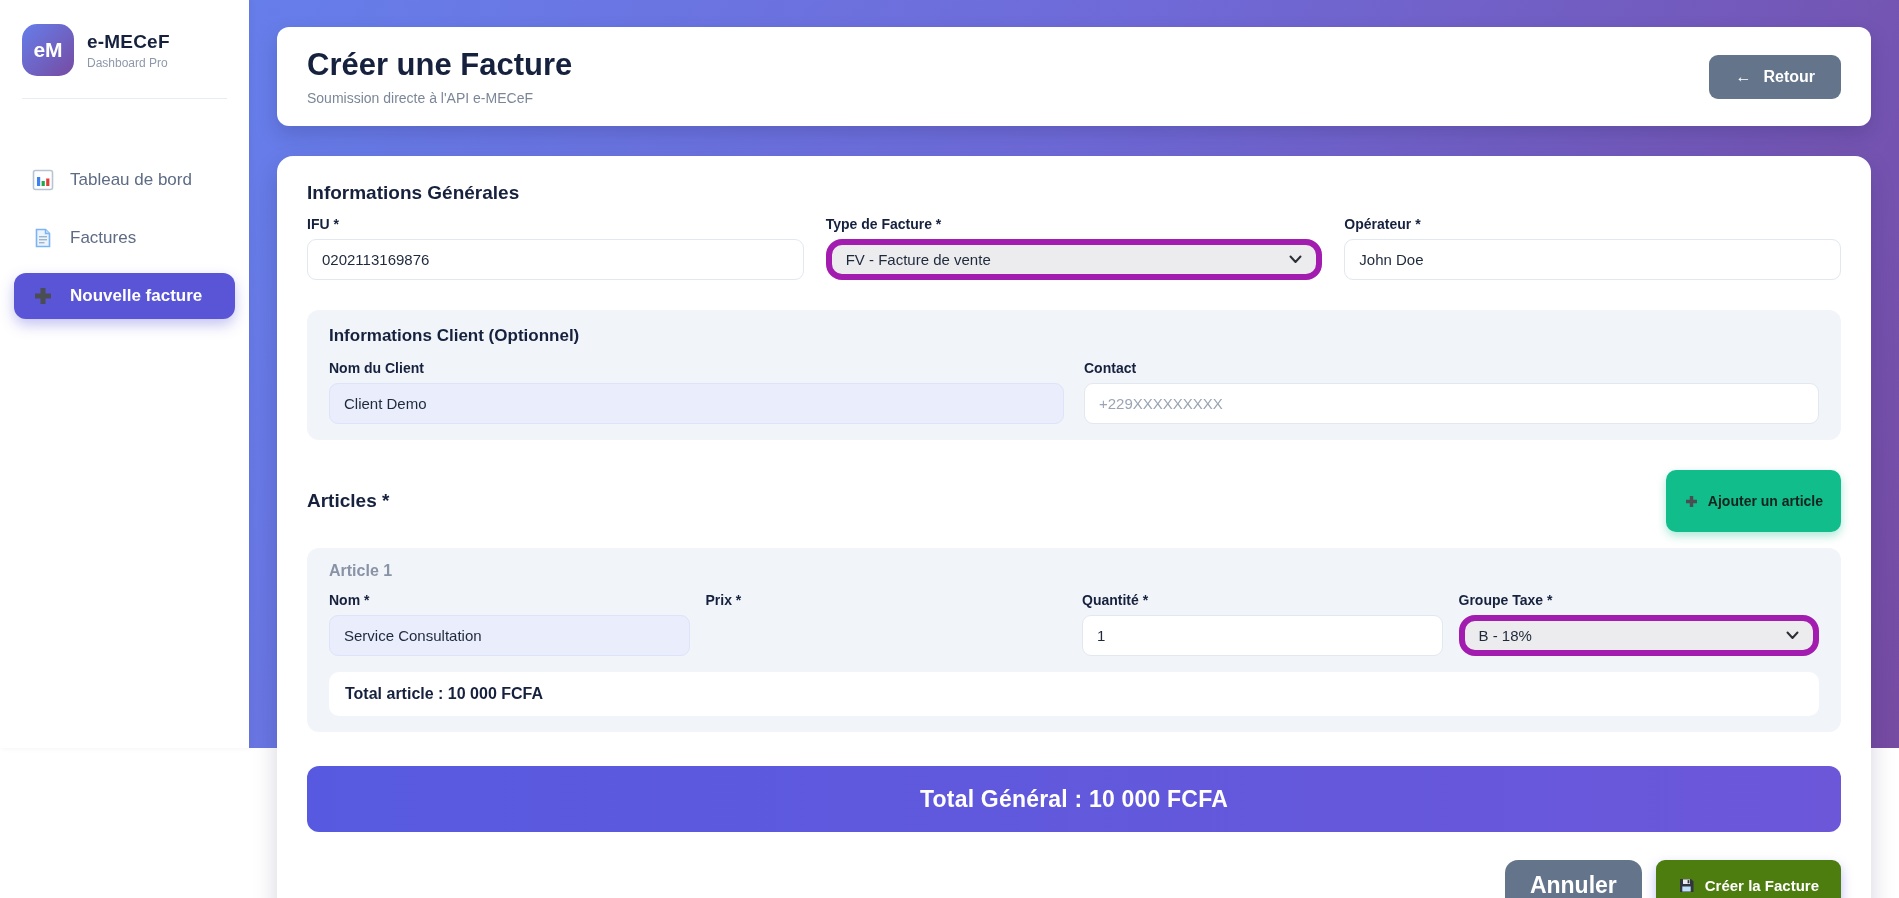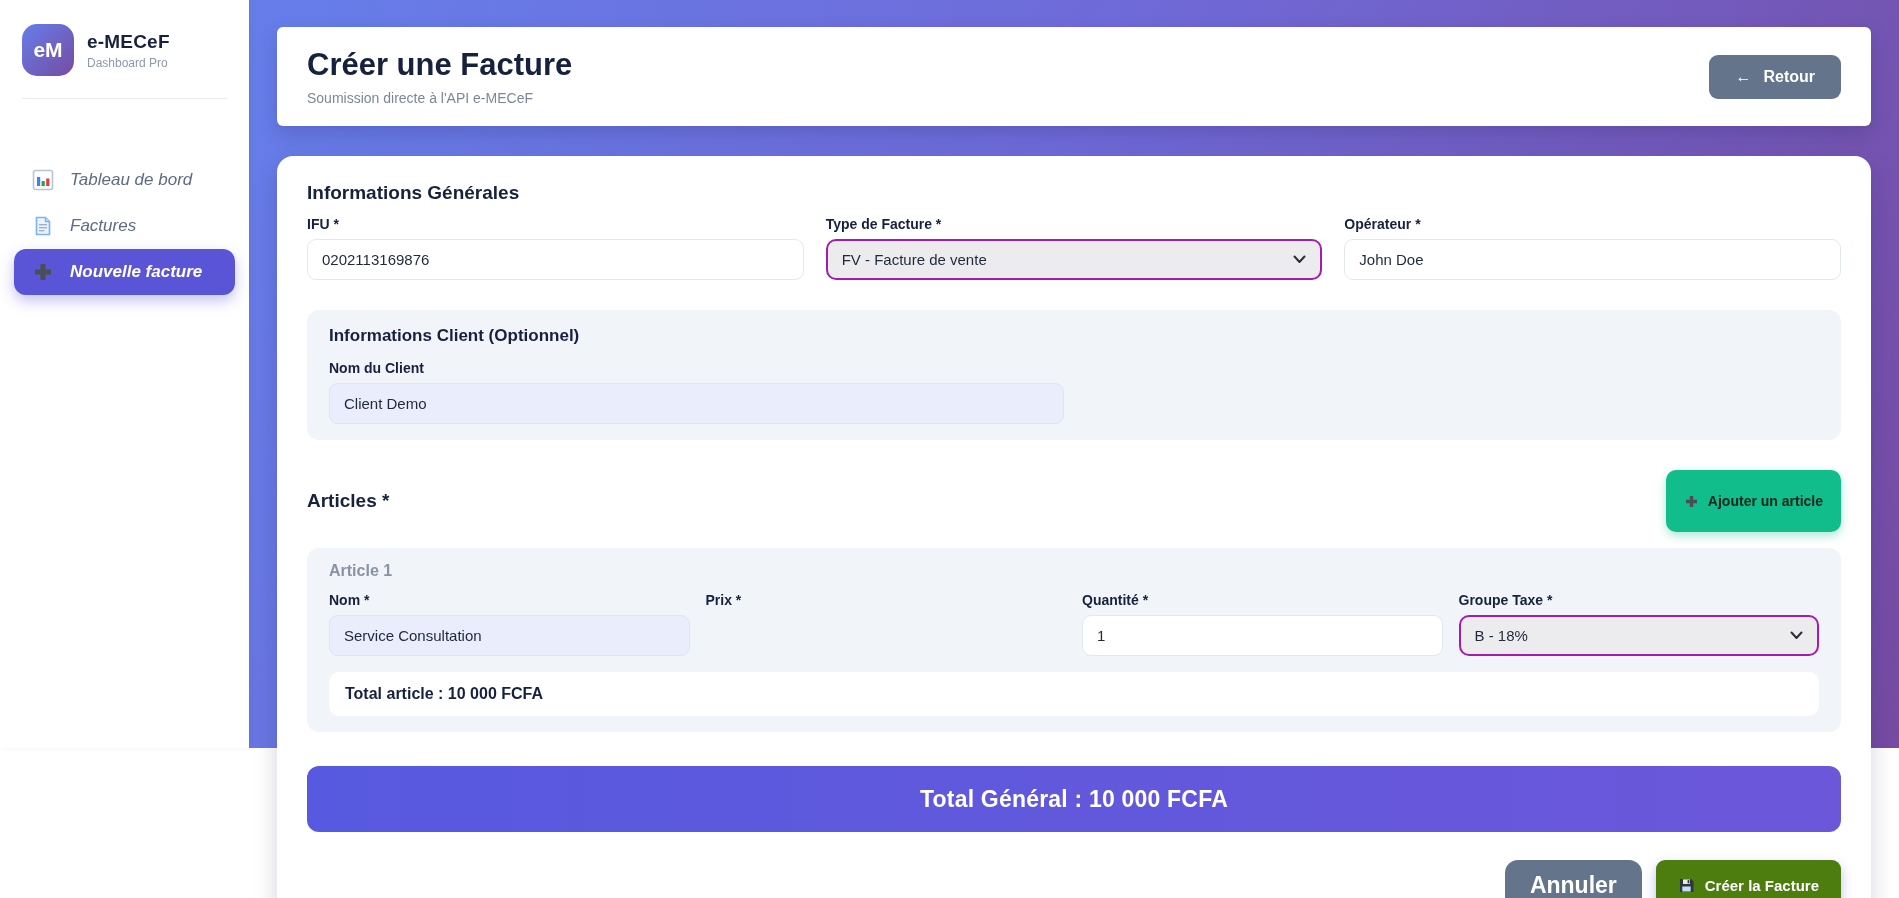--- a/index.html
+++ b/index.html
@@ -12,32 +12,32 @@
   .sidebar { width:249px; background:#ffffff; flex-shrink:0; padding-top:24px;
              box-shadow:2px 0 6px rgba(30,41,59,.06); position:relative; z-index:2; }
   .brand { display:flex; align-items:center; gap:13px; padding:0 22px; }
   .brand-logo { width:52px; height:52px; border-radius:15px; flex-shrink:0;
                 background:linear-gradient(135deg,#667eea,#764ba2);
                 color:#fff; font-size:21px; font-weight:bold;
                 display:flex; align-items:center; justify-content:center; }
   .brand-title { font-size:19px; font-weight:bold; color:#16213e; letter-spacing:.2px; }
   .brand-sub { font-size:12px; color:#8d99ab; margin-top:3px; }
   .side-divider { border:none; border-top:1px solid #e8edf3; margin:22px 22px 0 22px; }
-  .menu { margin-top:58px; display:flex; flex-direction:column; gap:0;font-style:italic; }
+  .menu { margin-top:58px; display:flex; flex-direction:column; gap:12px; }
   .menu-item { display:flex; align-items:center; gap:16px; padding:12px 18px; margin:0 14px;
                color:#5d6b84; font-size:17px; border-radius:12px; cursor:pointer; }
   .menu-item .mi-icon { width:22px; height:22px; display:inline-flex; }
   .menu-item.active { background:#5955d6; color:#ffffff; font-weight:bold;
                       box-shadow:0 6px 14px rgba(89,85,214,.35); }
 
   
   .main { flex:1; background:linear-gradient(115deg,#667eea 0%,#6f6ad8 45%,#764ba2 100%);
           padding:27px 28px 9px 28px; display:flex; flex-direction:column; }
 
-  .header-card { background:#fff; border-radius:6px; padding:20px 30px;
+  .header-card { background:#fff; border-radius:12px; padding:20px 30px;
                  display:flex; align-items:center; justify-content:space-between;
                  box-shadow:0 8px 20px rgba(23,23,70,.18); }
   .page-title { font-size:31px; font-weight:bold; color:#16213e; }
   .page-sub { font-size:14px; color:#7b8798; margin-top:7px; }
   .btn { border:none; cursor:pointer; font-family:inherit; }
   .btn-back { background:#64748b; color:#fff; font-size:16px; font-weight:bold;
               border-radius:9px; padding:13px 26px; display:flex; align-items:center; gap:12px; }
 
   .form-card { background:#fff; border-radius:16px; margin-top:30px; flex:1;
                padding:26px 30px 24px 30px; box-shadow:0 10px 24px rgba(23,23,70,.18); }
@@ -48,21 +48,21 @@
   .grid-2 { display:grid; grid-template-columns:1fr 1fr; gap:20px; margin-top:14px; }
   .grid-4 { display:grid; grid-template-columns:1fr 1fr 1fr 1fr; gap:16px; margin-top:12px; }
 
   .field label { display:block; font-size:14px; font-weight:bold; color:#16213e; margin-bottom:7px; }
   .field input { width:100%; height:41px; border:1px solid #e2e8f0; border-radius:9px;
                  padding:0 14px; font-size:15px; color:#1e293b; background:#fff;
                  font-family:inherit; outline:none; }
   .field input::placeholder { color:#9aa5b4; }
   .field input.prefilled { background:#e9edfc; border-color:#dde3fa; }
 
-  .selectbox { height:41px; background:#ececee; border:2px solid #a21caf; border-radius:10px;
+  .selectbox { height:41px; background:#ececee; border:6px solid #a21caf; border-radius:16px;
                display:flex; align-items:center; justify-content:space-between;
                padding:0 14px; font-size:15px; color:#1e293b; cursor:pointer; }
 
   .sub-card { background:#f1f4f9; border-radius:12px; padding:16px 22px 16px 22px; }
   .client-card { margin-top:30px; }
   .sub-h { font-size:17px; font-weight:bold; color:#16213e; }
 
   .articles-row { display:flex; align-items:center; justify-content:space-between; margin-top:30px; }
   .btn-add { background:#10bd8b; color:#14231d; font-size:14px; font-weight:bold;
              border-radius:10px; padding:23px 18px; display:flex; align-items:center; gap:9px;
@@ -176,20 +176,24 @@
           <input type="text" value="John Doe" style="">
         </div>
       </div>
 
       <div class="sub-card client-card">
         <h3 class="sub-h">Informations Client (Optionnel)</h3>
         <div class="grid-2">
           <div class="field">
             <label>Nom du Client</label>
             <input type="text" class="prefilled" value="Client Demo" style="">
+          </div>
+          <div class="field">
+            <label>Contact</label>
+            <input type="text" placeholder="+229XXXXXXXXX" style="">
           </div>
         </div>
       </div>
 
       <div class="articles-row">
         <h2 class="section-h">Articles *</h2>
         <button class="btn btn-add">
           <span class="icon">
             <svg width="15" height="15" viewBox="0 0 22 22">
               <path d="M8.5 3 h5 v5.5 H19 v5 h-5.5 V19 h-5 v-5.5 H3 v-5 h5.5 z" fill="#4a4d52"></path>

